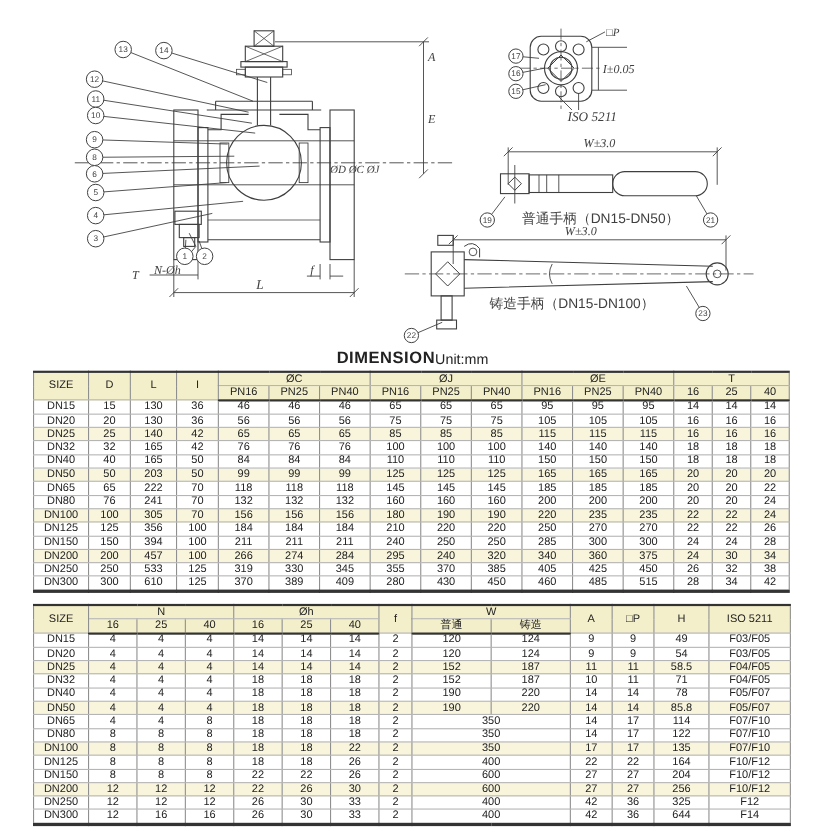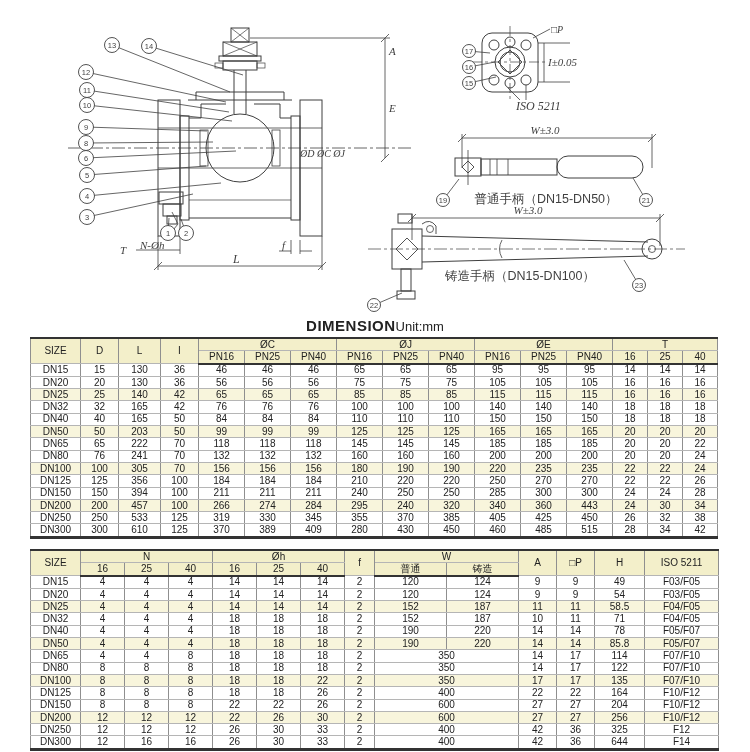--- a/index.html
+++ b/index.html
@@ -510,21 +510,21 @@
         <td>457</td>
         <td>100</td>
         <td>266</td>
         <td>274</td>
         <td>284</td>
         <td>295</td>
         <td>240</td>
         <td>320</td>
         <td>340</td>
         <td>360</td>
-        <td>443</td>
+        <td>375</td>
         <td>24</td>
         <td>30</td>
         <td>34</td>
       </tr>
       <tr>
         <td>DN250</td>
         <td>250</td>
         <td>533</td>
         <td>125</td>
         <td>319</td>

